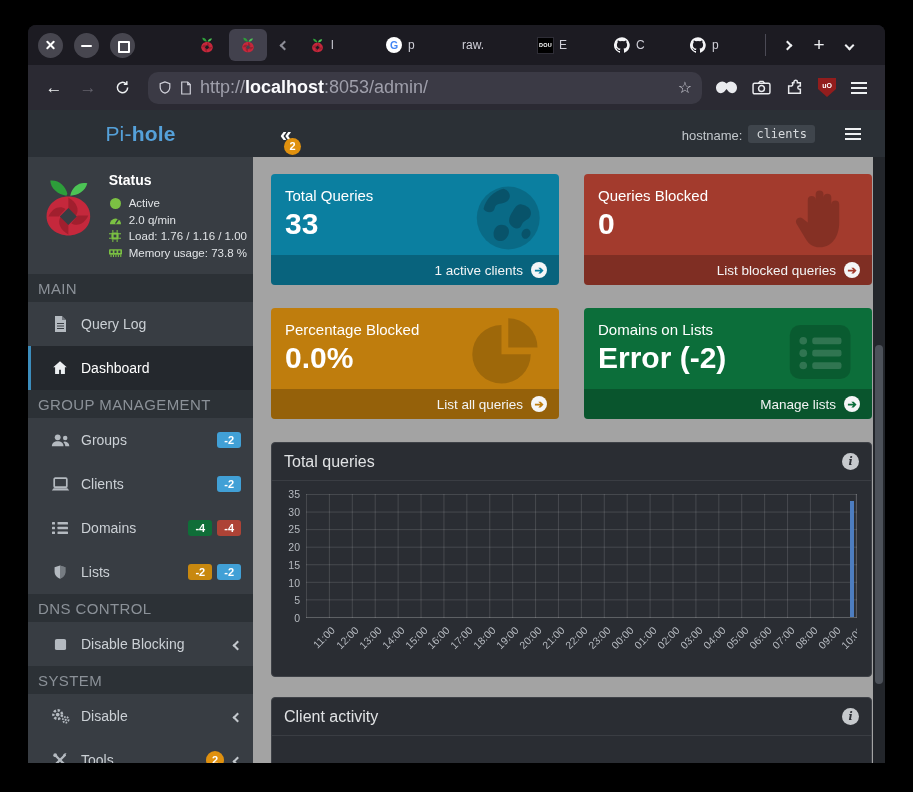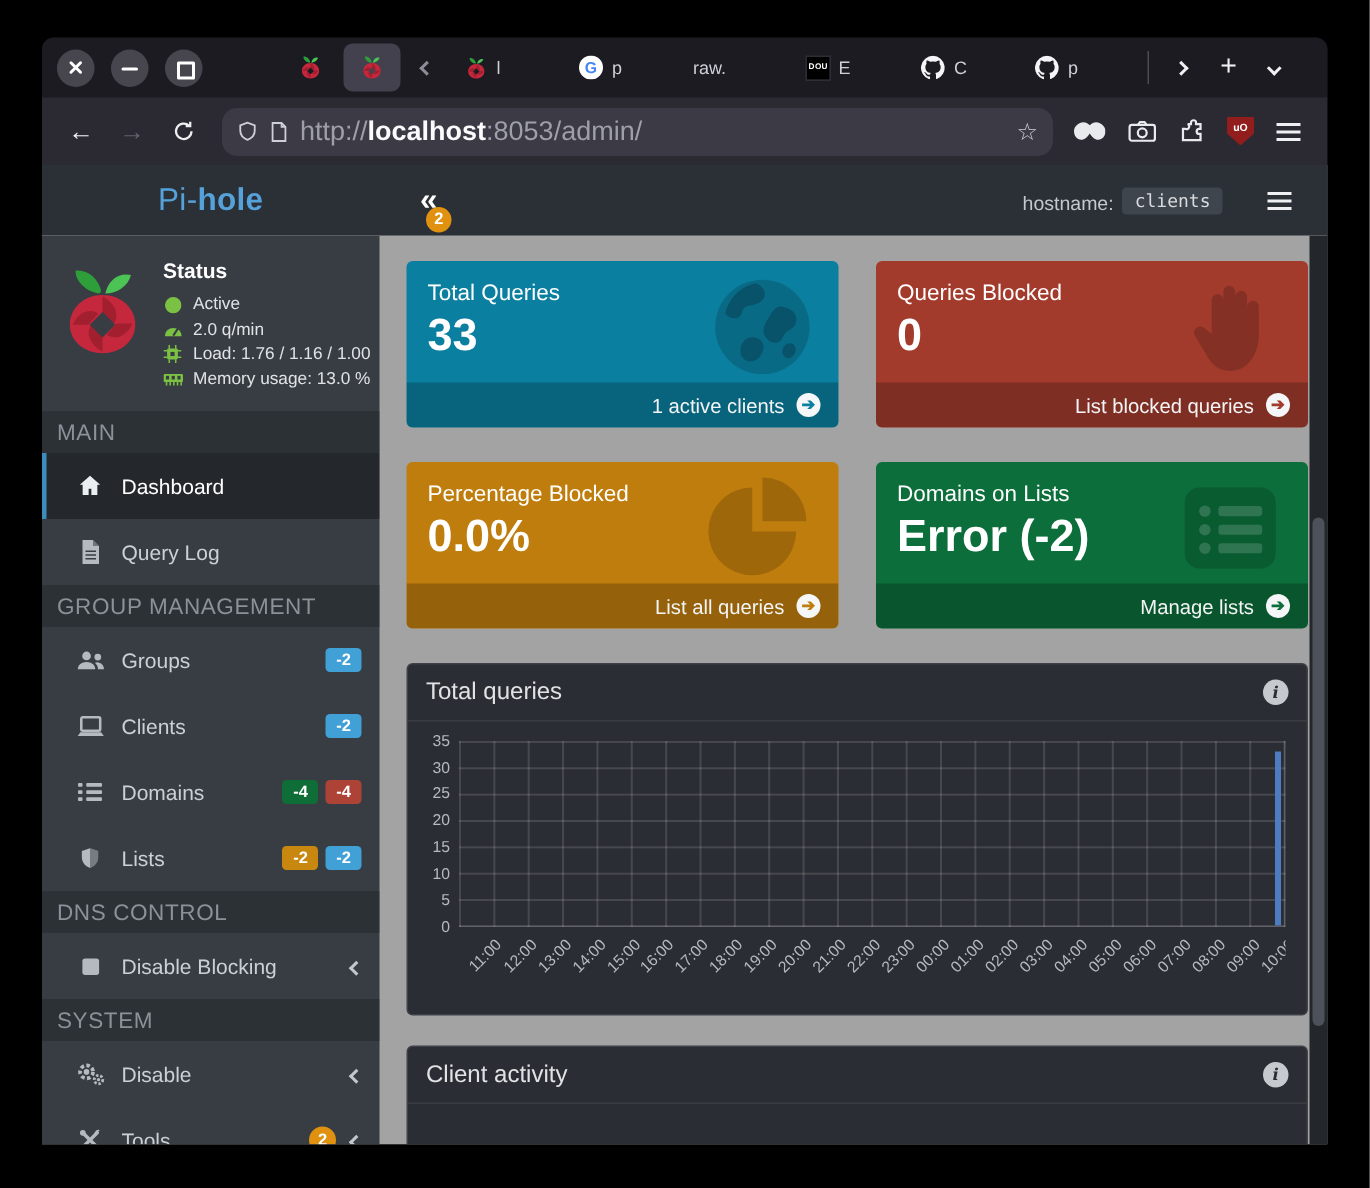--- a/index.html
+++ b/index.html
@@ -292,45 +292,45 @@
                     <g stroke="currentColor" stroke-width="1.3">
                       <path d="M2.5 7.5v3M5.5 7.5v3M8.5 7.5v3M11.5 7.5v3M14.5 7.5v3"></path>
                     </g>
                     <g fill="#383d43">
                       <rect x="2" y="2.5" width="2.6" height="3"></rect>
                       <rect x="6.7" y="2.5" width="2.6" height="3"></rect>
                       <rect x="11.4" y="2.5" width="2.6" height="3"></rect>
                     </g>
                   </svg>
                 </span>
-                <span>Memory usage: 13.0 %</span>
+                <span>Memory usage: 73.8 %</span>
               </div>
           </div>
         </div>
 
         <div class="menu-header">MAIN</div>
-        <div class="menu-item active">
-          <span class="mi-icon">
-              <svg width="16" height="16" viewBox="0 0 16 16">
-                <path d="M8 1.2 1.2 7.2h1.9V14h4V9.8h1.8V14h4V7.2h1.9z" fill="currentColor"></path>
-              </svg>
-            </span>
-          <span class="mi-label">Dashboard</span>
-        </div>
         <div class="menu-item">
           <span class="mi-icon">
               <svg width="13" height="16" viewBox="0 0 13 16">
                 <path d="M1 0h7l4 4v12H1z" fill="currentColor"></path>
                 <path d="M8 0v4h4z" fill="#383d43" opacity=".55"></path>
                 <g stroke="#383d43" stroke-width="1.1">
                   <path d="M3 7.5h7M3 10h7M3 12.5h7"></path>
                 </g>
               </svg>
             </span>
           <span class="mi-label">Query Log</span>
+        </div>
+        <div class="menu-item active">
+          <span class="mi-icon">
+              <svg width="16" height="16" viewBox="0 0 16 16">
+                <path d="M8 1.2 1.2 7.2h1.9V14h4V9.8h1.8V14h4V7.2h1.9z" fill="currentColor"></path>
+              </svg>
+            </span>
+          <span class="mi-label">Dashboard</span>
         </div>
 
         <div class="menu-header">GROUP MANAGEMENT</div>
         <div class="menu-item">
           <span class="mi-icon">
               <svg width="19" height="15" viewBox="0 0 20 16">
                 <circle cx="7" cy="4.6" r="3.1" fill="currentColor"></circle>
                 <path d="M.8 14c0-3.2 2.6-5.2 6.2-5.2s6.2 2 6.2 5.2z" fill="currentColor"></path>
                 <circle cx="15" cy="5.4" r="2.4" fill="currentColor"></circle>
                 <path d="M14.6 9.1c2.8.3 4.8 2.1 4.8 4.9h-4.2a6.7 6.7 0 0 0-2.2-4.5z" fill="currentColor"></path>

